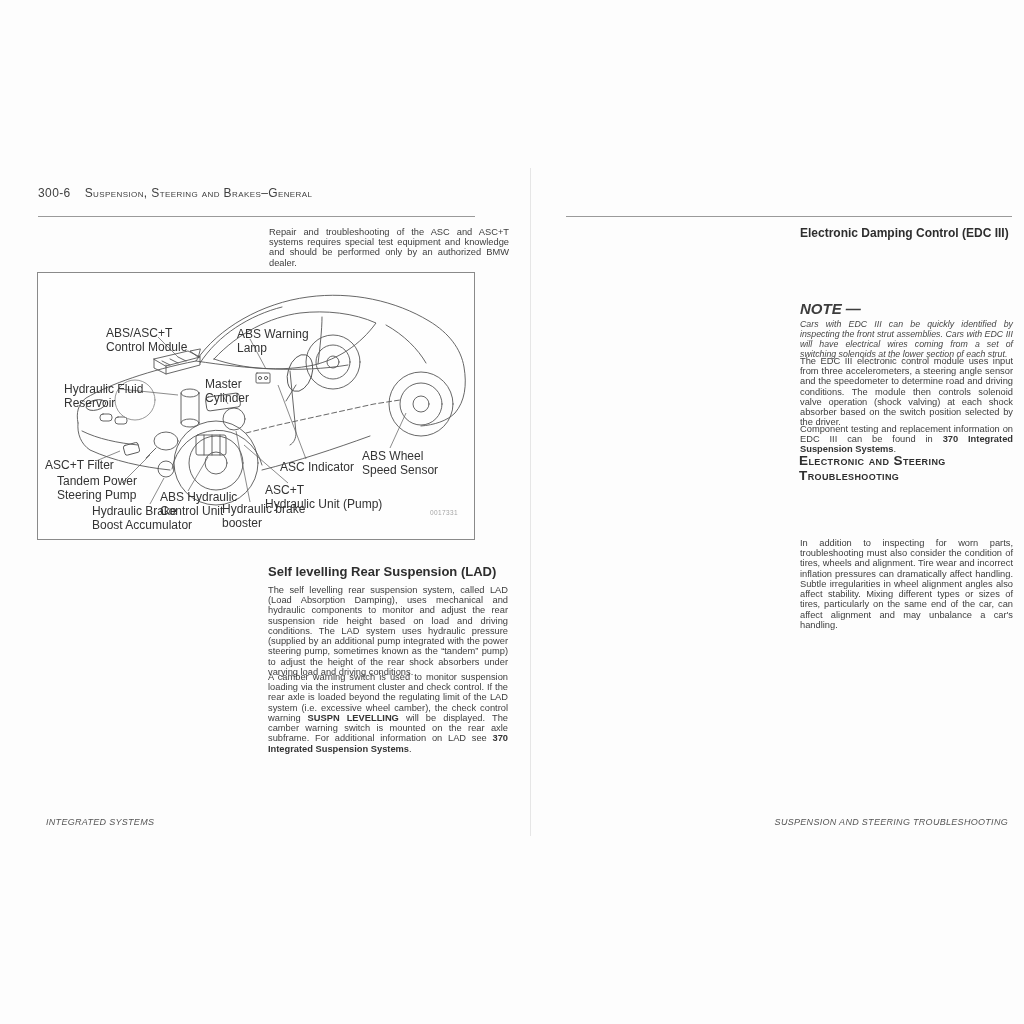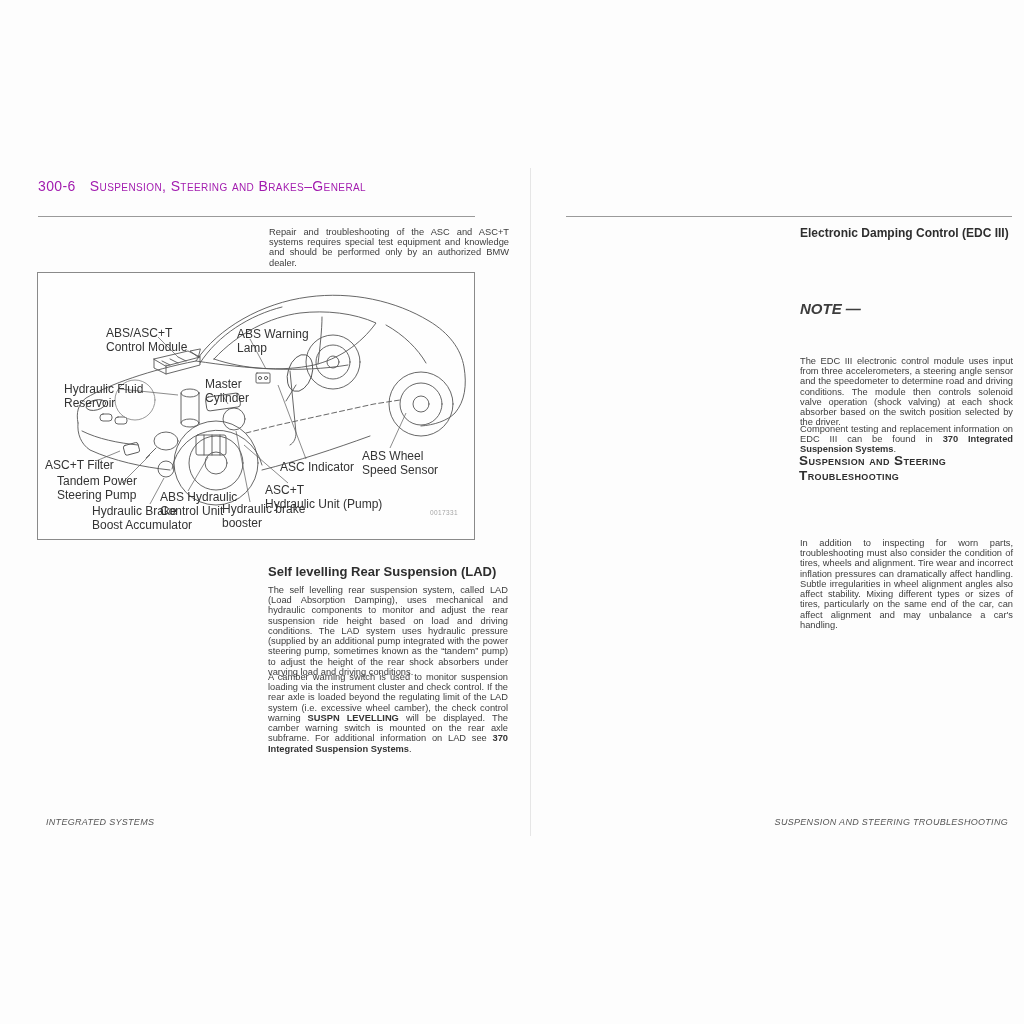--- a/index.html
+++ b/index.html
@@ -1,20 +1,20 @@
 <!DOCTYPE html>
 <html><head>
 <meta charset="utf-8">
 <style>
   html,body{margin:0;padding:0;}
   body{width:1024px;height:1024px;background:#ffffff;font-family:"Liberation Sans",sans-serif;color:#3a3a3a;}
   #sheet{position:relative;width:1024px;height:1024px;background:#fdfdfd;overflow:hidden;}
   .spine{position:absolute;left:530px;top:168px;width:1px;height:668px;background:#e6e6e6;}
   .hdr-rule{position:absolute;height:1px;background:#9a9a9a;}
-  .hdr{position:absolute;top:178px;font-size:14px;color:#a21caf;white-space:nowrap;}
+  .hdr{position:absolute;top:186px;font-size:12px;color:#404040;white-space:nowrap;}
   .hdr .title{font-variant:small-caps;letter-spacing:.4px;}
   .hdr .num{letter-spacing:.4px;}
   .hdr-left .title{margin-left:14px;}
   .hdr-right{right:12px;text-align:right;}
   .hdr-right .num{margin-left:14px;}
   .body-text{font-size:9.3px;line-height:1.1;text-align:justify;color:#3d3d3d;position:absolute;width:240px;}
   .col-r{left:800px !important;width:213px !important;}
   .intro{left:269px;top:227px;}
   .figure{position:absolute;left:37px;top:272px;width:436px;height:266px;border:1px solid #8a8a8a;background:#fefefe;}
   .figure svg{position:absolute;left:0;top:0;}
@@ -154,24 +154,25 @@
     <div class="fig-num">0017331</div>
   </div>
 
   <div class="sec-heading lad-heading">Self levelling Rear Suspension (LAD)</div>
   <div class="body-text lad-p1">The self levelling rear suspension system, called LAD (Load Absorption Damping), uses mechanical and hydraulic components to monitor and adjust the rear suspension ride height based on load and driving conditions. The LAD system uses hydraulic pressure (supplied by an additional pump integrated with the power steering pump, sometimes known as the “tandem” pump) to adjust the height of the rear shock absorbers under varying load and driving conditions.</div>
   <div class="body-text lad-p2"><span>A camber warning switch is used to monitor suspension loading via the instrument cluster and check control. If the rear axle is loaded beyond the regulating limit of the LAD system (i.e. excessive wheel camber), the check control warning </span><span class="b">SUSPN LEVELLING</span><span> will be displayed. The camber warning switch is mounted on the rear axle subframe. For additional information on LAD see </span><span class="b">370 Integrated Suspension Systems</span><span>.</span></div>
 
   <div class="sec-heading edc-heading">Electronic Damping Control (EDC III)</div>
   <div class="note">
     <div class="note-label">NOTE —</div>
+    <div class="note-text">Cars with EDC III can be quickly identified by inspecting the front strut assemblies. Cars with EDC III will have electrical wires coming from a set of switching solenoids at the lower section of each strut.</div>
   </div>
   <div class="body-text col-r edc-p2">The EDC III electronic control module uses input from three accelerometers, a steering angle sensor and the speedometer to determine road and driving conditions. The module then controls solenoid valve operation (shock valving) at each shock absorber based on the switch position selected by the driver.</div>
   <div class="body-text col-r edc-p3"><span>Component testing and replacement information on EDC III can be found in </span><span class="b">370 Integrated Suspension Systems</span><span>.</span></div>
 
-  <div class="sec-heading ts-heading">Suspension and Steering
+  <div class="sec-heading ts-heading">Electronic and Steering
 Troubleshooting</div>
   <div class="body-text col-r ts-p2">In addition to inspecting for worn parts, troubleshooting must also consider the condition of tires, wheels and alignment. Tire wear and incorrect inflation pressures can dramatically affect handling. Subtle irregularities in wheel alignment angles also affect stability. Mixing different types or sizes of tires, particularly on the same end of the car, can affect alignment and may unbalance a car's handling.</div>
 
   <div class="footer footer-left">INTEGRATED SYSTEMS</div>
   <div class="footer footer-right">SUSPENSION AND STEERING TROUBLESHOOTING</div>
 
 </div>
 
 </body></html>

